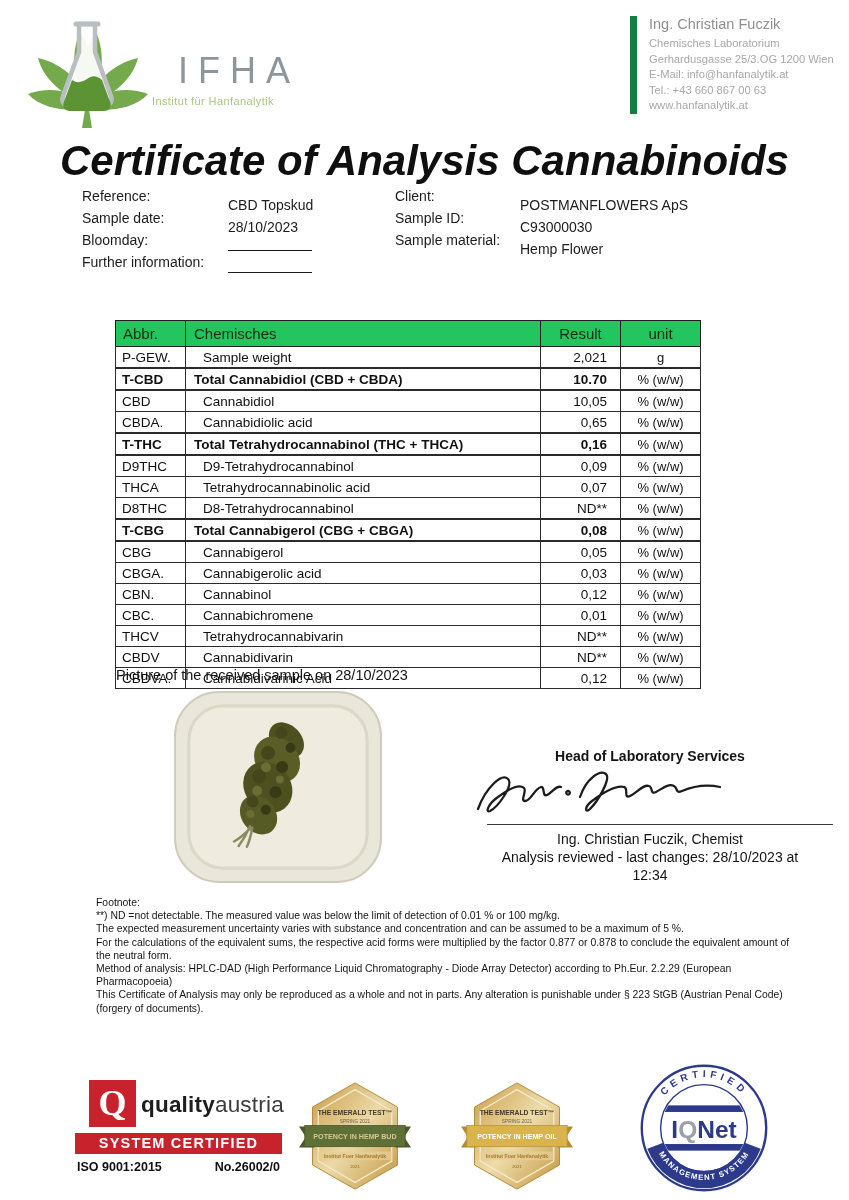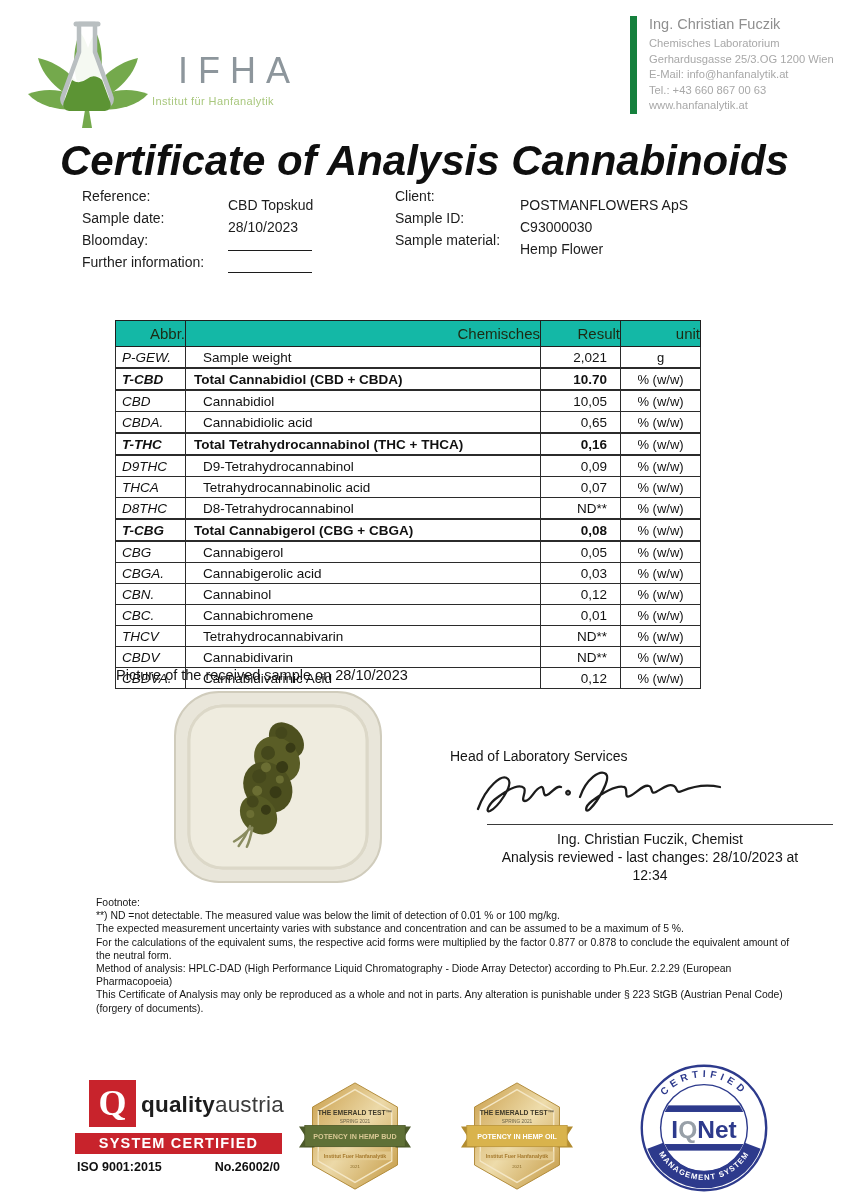--- a/index.html
+++ b/index.html
@@ -24,38 +24,38 @@
   .info-col.right{left:395px;width:330px;}
   .info-row{height:22px;display:flex;font-size:14px;color:#1c1c1c;}
   .info-col.left .lbl{width:146px;}
   .info-col.right .lbl{width:125px;}
   .info-row .val{flex:1;margin-top:9px;}
 
   
   .results{position:absolute;left:115px;top:320px;width:585px;border-collapse:collapse;
            table-layout:fixed;font-size:13.5px;color:#111;}
   .results th,.results td{border:1px solid #2b2b2b;padding:0;overflow:hidden;white-space:nowrap;}
-  .results thead th{height:25px;background:#14b8a6;color:#1d2a12;font-weight:400;font-size:15px;border-color:#1f1f1f;text-align:right;}
+  .results thead th{height:25px;background:#22c55e;color:#1d2a12;font-weight:400;font-size:15px;border-color:#1f1f1f;}
   th.c-abbr{text-align:left;padding-left:7px;}
   th.c-sub{text-align:left;padding-left:8px;}
   th.c-res,th.c-unit{text-align:center;}
   .results td{height:20px;}
-  td.abbr{padding-left:6px;font-style:italic;}
+  td.abbr{padding-left:6px;}
   td.sub{padding-left:17px;}
   td.res{text-align:right;padding-right:13px;}
   td.unit{text-align:center;font-size:13px;}
   .bold-row td{font-weight:700;border-top-width:2px;border-bottom-width:2px;}
   .bold-row td.sub{padding-left:8px;}
   .bold-row td.unit{font-weight:400;}
 
   .pic-caption{left:116px;top:667px;font-size:14.5px;color:#141414;}
   .photo{left:165px;top:690px;width:228px;height:198px;}
 
   
-  .sig-role{left:450px;top:748px;width:400px;font-size:14px;color:#141414;}
+  .sig-role{left:450px;top:748px;width:400px;text-align:center;font-size:14px;color:#141414;font-weight:bold;}
   .sig-svg{left:468px;top:763px;width:264px;height:62px;}
   .sig-line{left:487px;top:824px;width:346px;border-top:1.5px solid #3a3a3a;height:0;}
   .sig-name{left:450px;top:831px;width:400px;text-align:center;font-size:14px;color:#141414;}
   .sig-review{left:430px;top:849px;width:440px;text-align:center;font-size:14px;color:#141414;}
   .sig-time{left:450px;top:867px;width:400px;text-align:center;font-size:14px;color:#141414;}
 
   
   .footnote{left:96px;top:896px;width:702px;font-size:10.4px;line-height:13.2px;color:#161616;}
 
   

